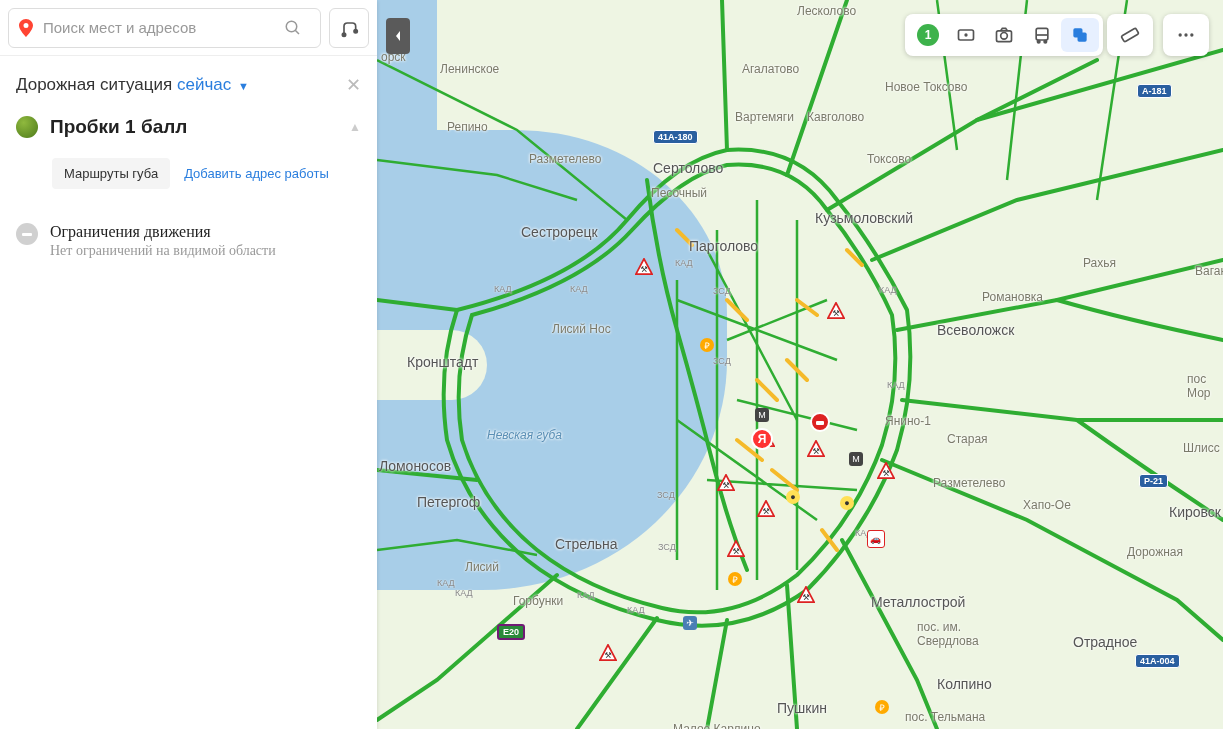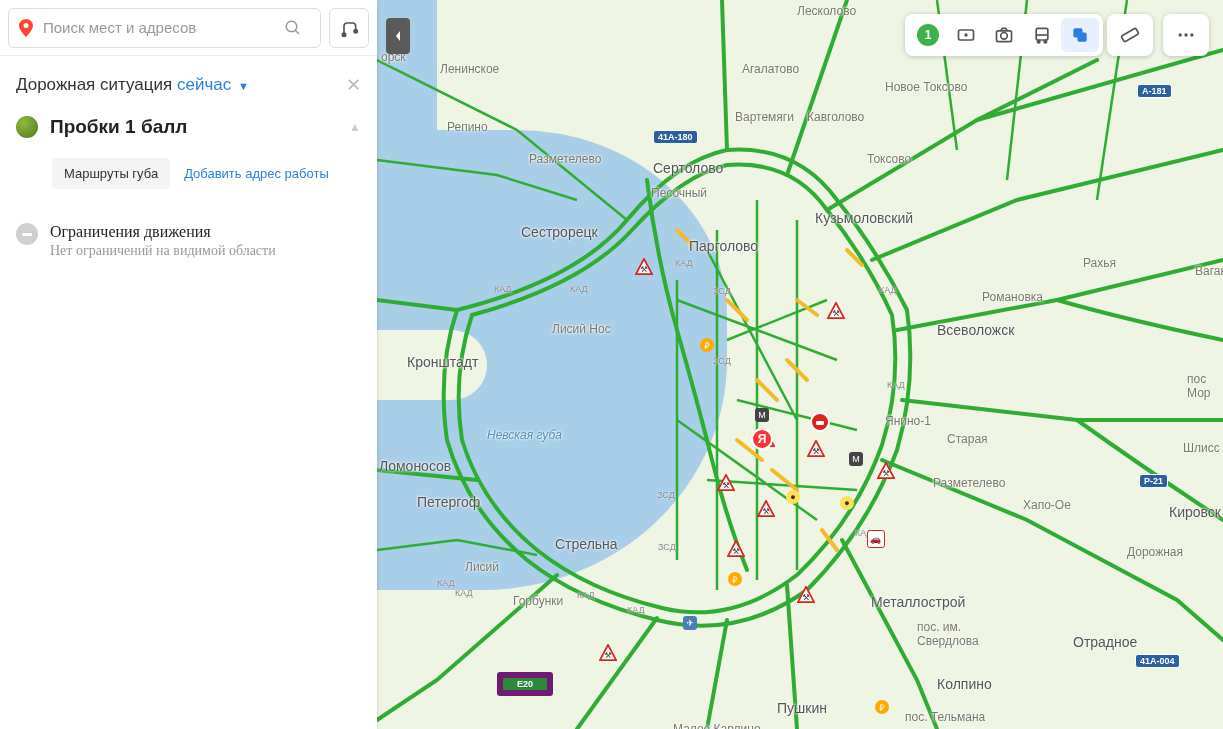--- a/index.html
+++ b/index.html
@@ -54,21 +54,21 @@
 .tool-btn.active { background: #e7f0ff; color: #2a7ede; }
 .traffic-badge { width: 22px; height: 22px; border-radius: 50%; background: #3db24b; color: #fff; font-size: 12px; font-weight: 700; display: flex; align-items: center; justify-content: center; }
 
 
 .mlabel { position: absolute; font-size: 12px; color: #7a7a6a; white-space: nowrap; text-shadow: 0 0 3px #fff, 0 0 3px #fff; z-index: 5; }
 .mlabel.big { font-size: 14px; color: #555; }
 .mlabel.water-label { color: #5a8fb5; font-style: italic; text-align: right; }
 
 
 .shield-blue { position: absolute; background: #2a5fa0; color: #fff; font-size: 9px; font-weight: 700; padding: 1px 4px; border-radius: 3px; z-index: 6; border: 1px solid #fff; }
-.shield-green { position: absolute; background: #2a8a3a; color: #fff; font-size: 9px; font-weight: 700; padding: 1px 14px; border-radius: 3px; z-index: 6; border: 6px solid #701a75; margin-top: 48px; }
+.shield-green { position: absolute; background: #2a8a3a; color: #fff; font-size: 9px; font-weight: 700; padding: 1px 4px; border-radius: 3px; z-index: 6; border: 2px solid #701a75; }
 .kad { position: absolute; color: #888; font-size: 9px; z-index: 5; text-shadow: 0 0 2px #fff; }
 
 
 .roadwork { position: absolute; width: 18px; height: 18px; z-index: 7; }
 .roadwork svg { width: 100%; height: 100%; }
 .block-sign { position: absolute; width: 20px; height: 20px; border-radius: 50%; background: #d22; border: 2px solid #fff; z-index: 7; }
 .block-sign::after { content: ''; position: absolute; left: 4px; right: 4px; top: 7px; height: 4px; background: #fff; border-radius: 1px; }
 .ya-marker { position: absolute; width: 22px; height: 22px; border-radius: 50%; background: #ff3333; border: 2px solid #fff; z-index: 8; display: flex; align-items: center; justify-content: center; color: #fff; font-size: 12px; font-weight: 700; }
 .small-icon { position: absolute; width: 14px; height: 14px; border-radius: 3px; display: flex; align-items: center; justify-content: center; font-size: 9px; z-index: 6; }
 .small-icon.metro { background: #444; color: #fff; }

